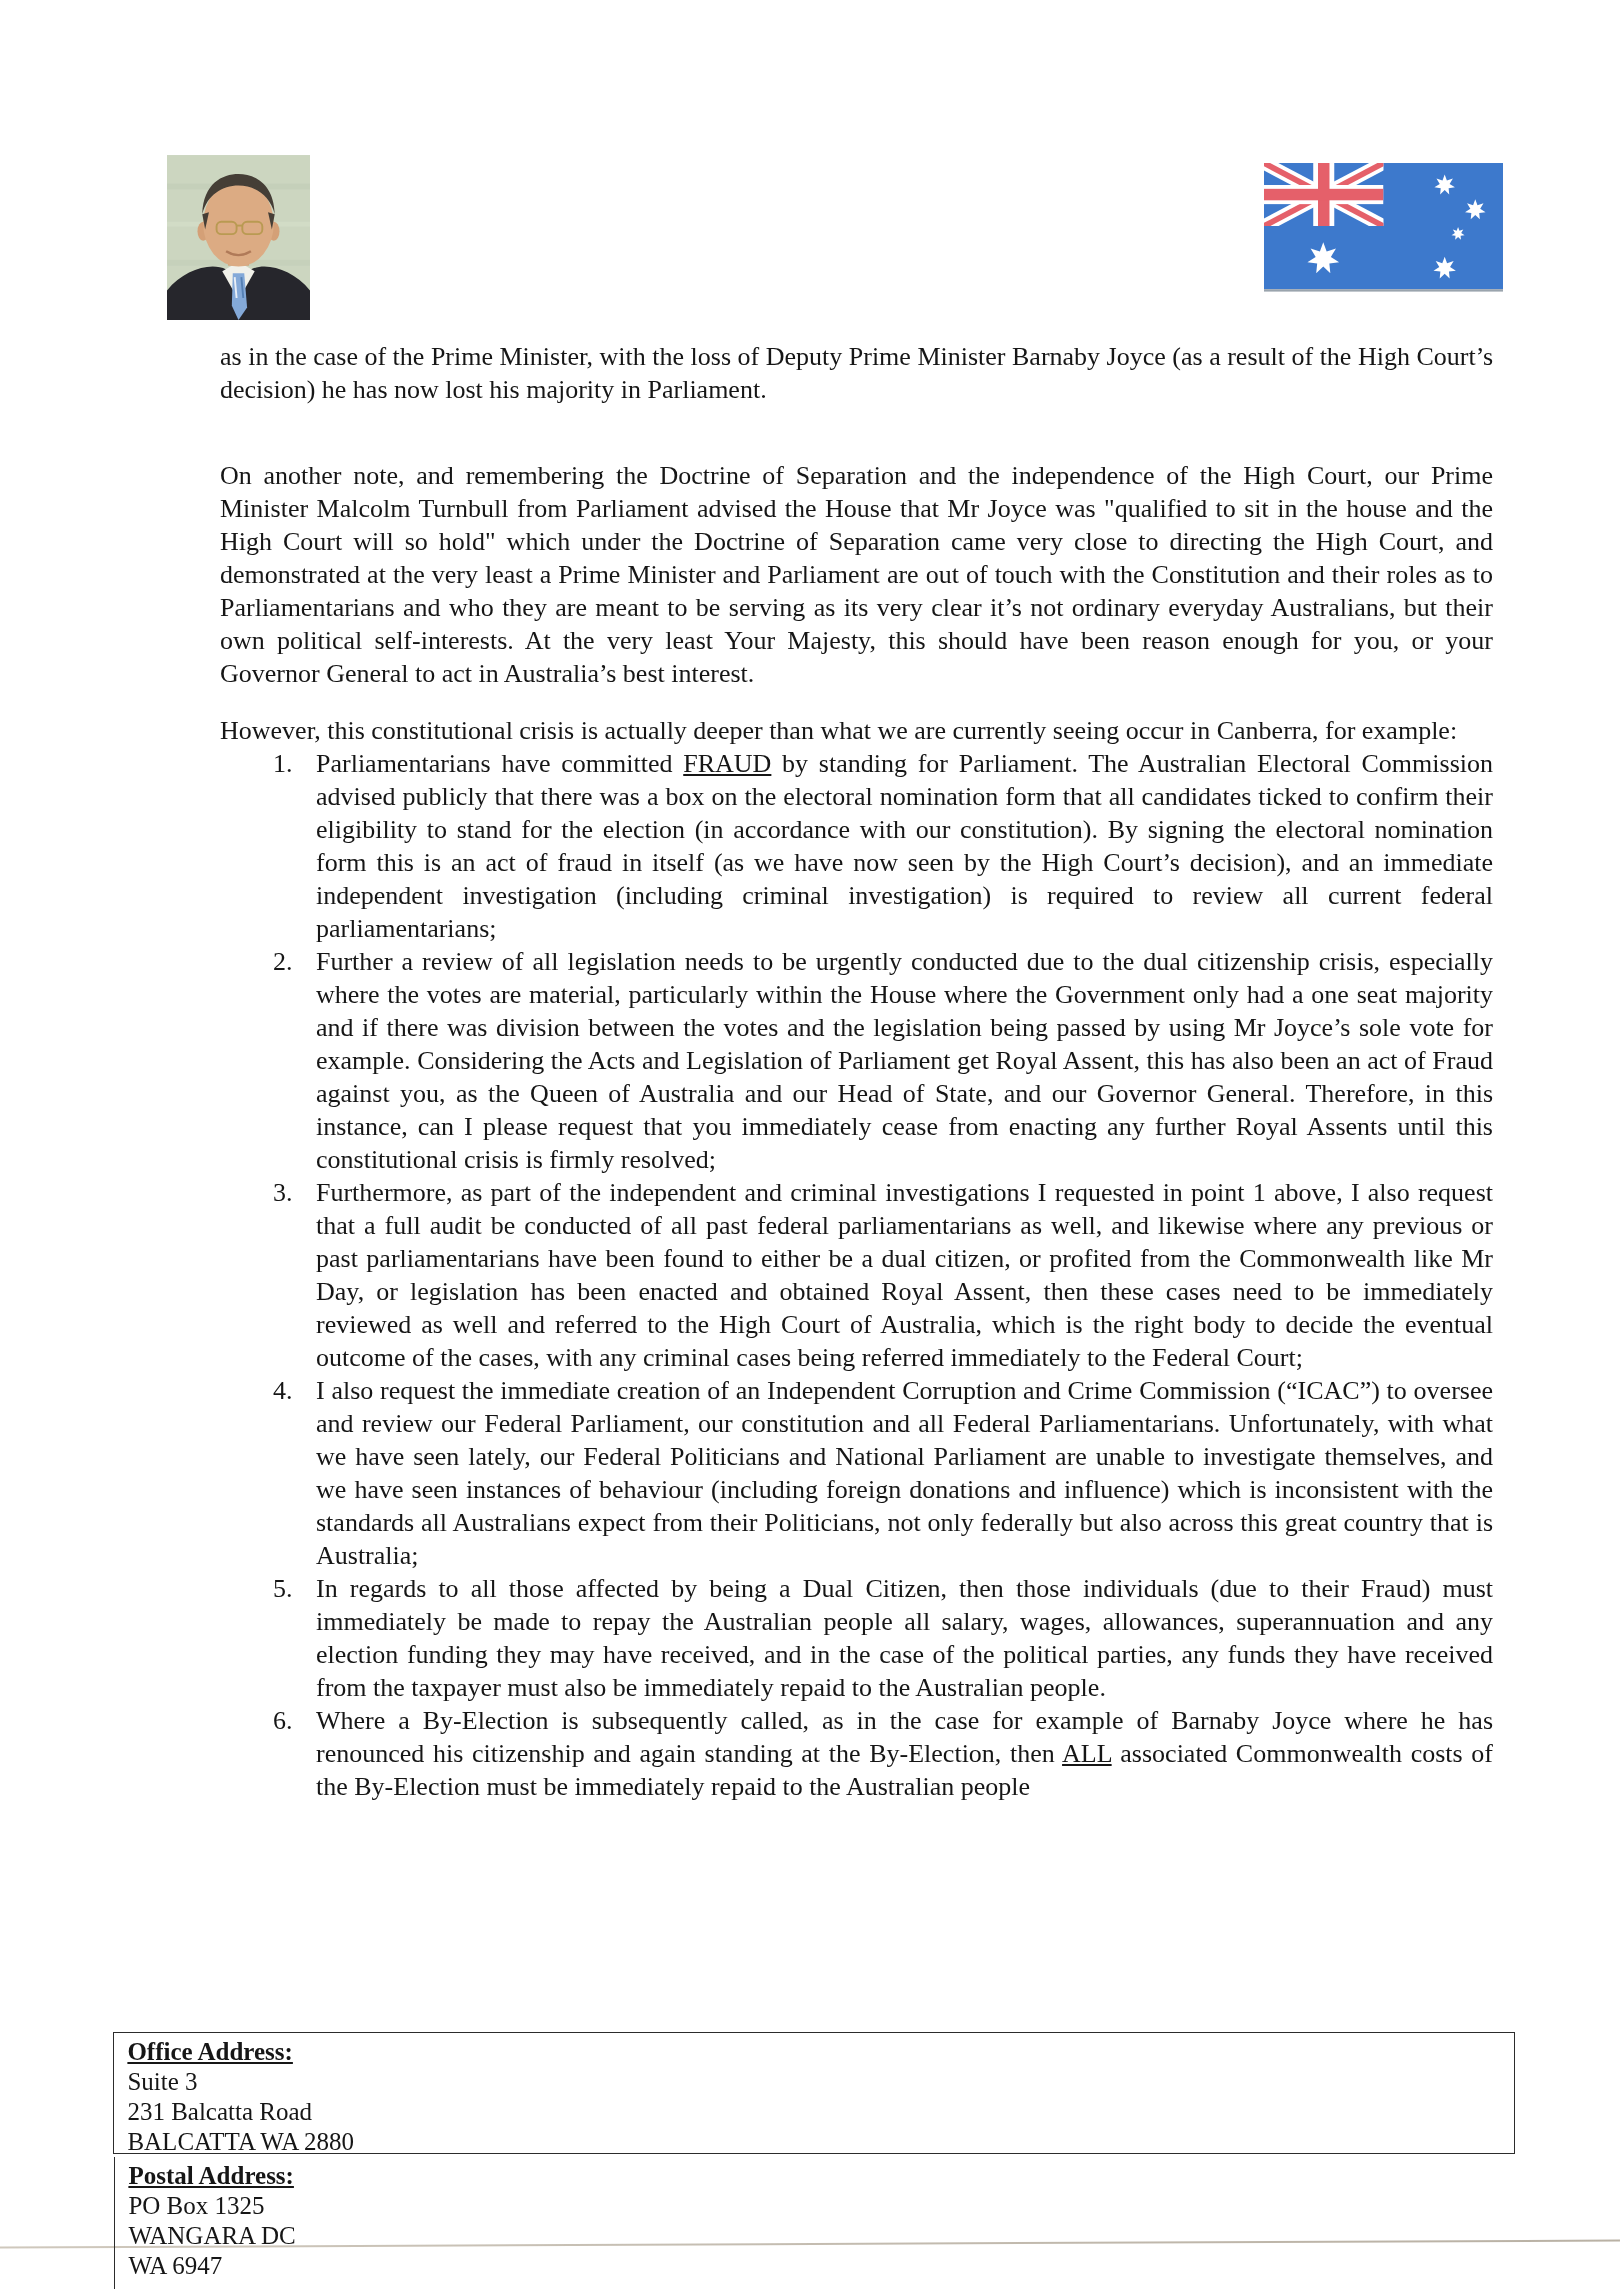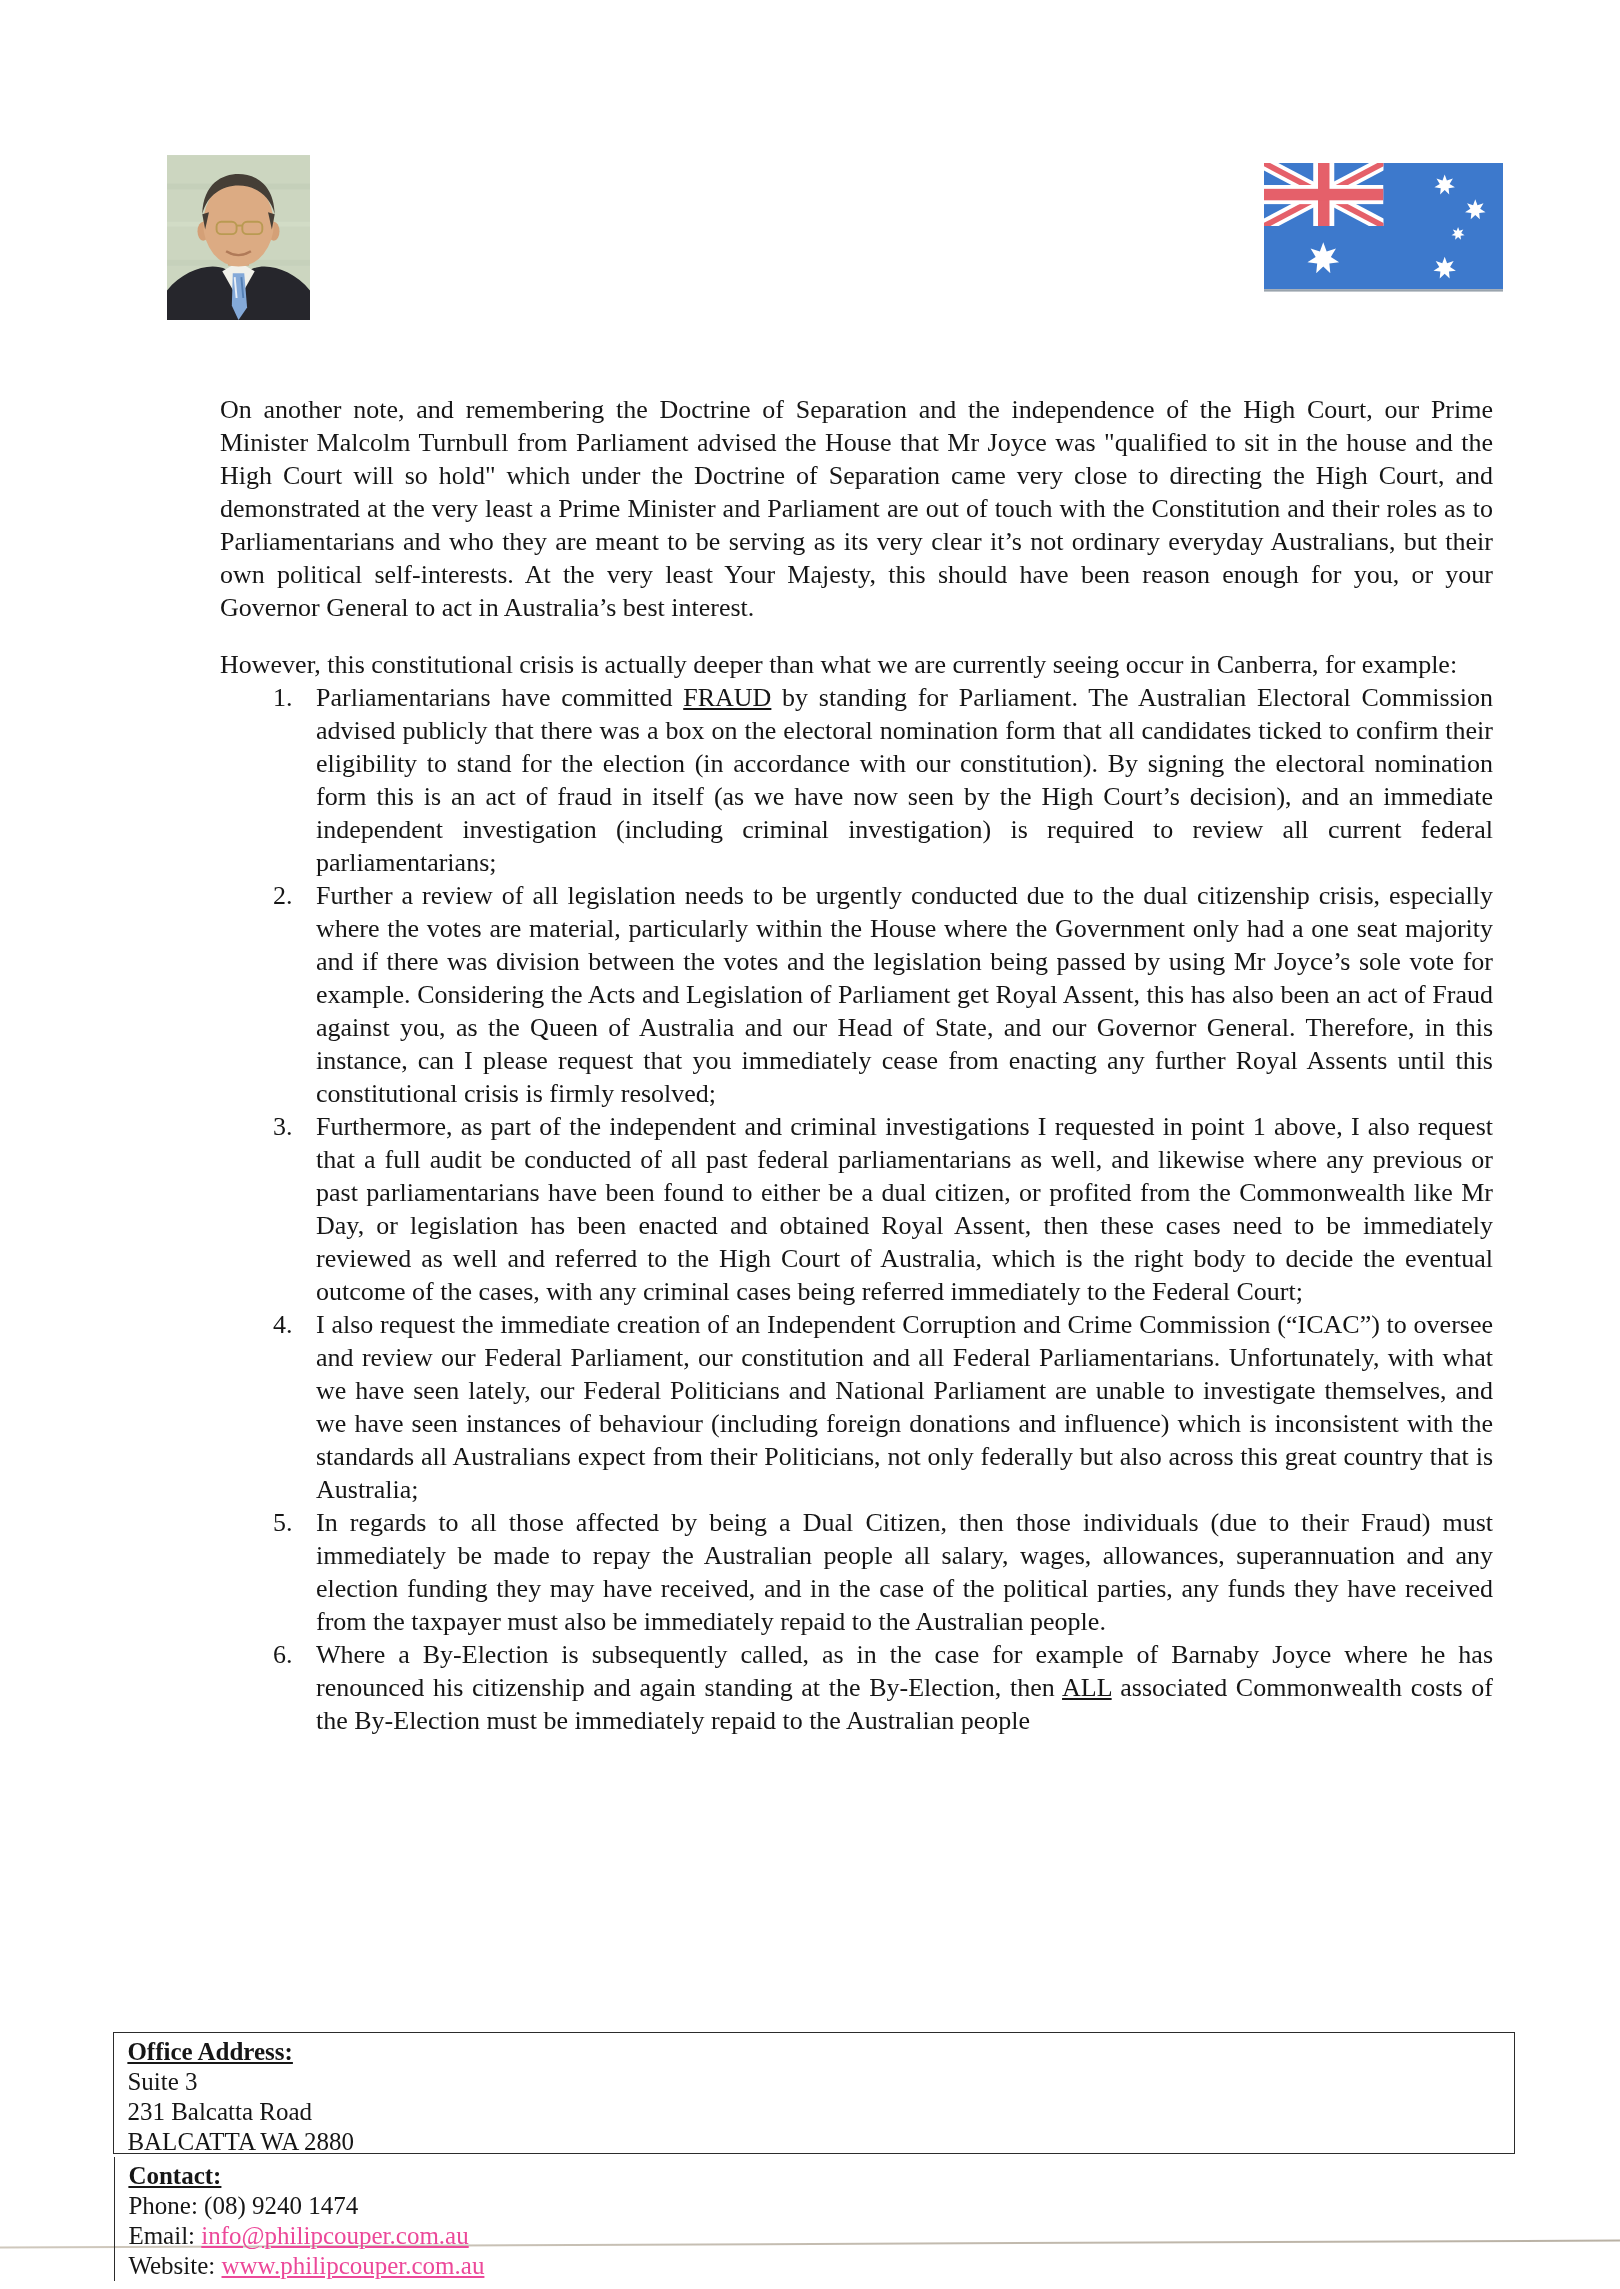--- a/index.html
+++ b/index.html
@@ -123,20 +123,21 @@
         <polygon points="0,-1 0.208,-0.432 0.782,-0.623 0.468,-0.107 0.975,0.223 0.375,0.299 0.434,0.901 0,0.48 -0.434,0.901 -0.375,0.299 -0.975,0.223 -0.468,-0.107 -0.782,-0.623 -0.208,-0.432" transform="translate(189,23) scale(11)"></polygon>
         <polygon points="0,-1 0.208,-0.432 0.782,-0.623 0.468,-0.107 0.975,0.223 0.375,0.299 0.434,0.901 0,0.48 -0.434,0.901 -0.375,0.299 -0.975,0.223 -0.468,-0.107 -0.782,-0.623 -0.208,-0.432" transform="translate(221,49) scale(11)"></polygon>
         <polygon points="0,-1 0.208,-0.432 0.782,-0.623 0.468,-0.107 0.975,0.223 0.375,0.299 0.434,0.901 0,0.48 -0.434,0.901 -0.375,0.299 -0.975,0.223 -0.468,-0.107 -0.782,-0.623 -0.208,-0.432" transform="translate(203,74) scale(7)"></polygon>
         <polygon points="0,-1 0.208,-0.432 0.782,-0.623 0.468,-0.107 0.975,0.223 0.375,0.299 0.434,0.901 0,0.48 -0.434,0.901 -0.375,0.299 -0.975,0.223 -0.468,-0.107 -0.782,-0.623 -0.208,-0.432" transform="translate(189,110) scale(12)"></polygon>
       </g>
       <rect x="0" y="132" width="250" height="2.5" fill="#9aa4ad"></rect>
     </svg>
   </div>
 
   <div class="content">
+    <p class="para p1">as in the case of the Prime Minister, with the loss of Deputy Prime Minister Barnaby Joyce (as a result of the High Court’s decision) he has now lost his majority in Parliament.</p>
     <p class="para p2">On another note, and remembering the Doctrine of Separation and the independence of the High Court, our Prime Minister Malcolm Turnbull from Parliament advised the House that Mr Joyce was "qualified to sit in the house and the High Court will so hold" which under the Doctrine of Separation came very close to directing the High Court, and demonstrated at the very least a Prime Minister and Parliament are out of touch with the Constitution and their roles as to Parliamentarians and who they are meant to be serving as its very clear it’s not ordinary everyday Australians, but their own political self-interests. At the very least Your Majesty, this should have been reason enough for you, or your Governor General to act in Australia’s best interest.</p>
     <p class="para p3">However, this constitutional crisis is actually deeper than what we are currently seeing occur in Canberra, for example:</p>
 
     <div class="numbered-list">
 
       <div class="list-item">
         <span class="item-num">1.</span>
         <div class="item-text"><span>Parliamentarians have committed </span><span class="emph">FRAUD</span><span> by standing for Parliament. The Australian Electoral Commission advised publicly that there was a box on the electoral nomination form that all candidates ticked to confirm their eligibility to stand for the election (in accordance with our constitution). By signing the electoral nomination form this is an act of fraud in itself (as we have now seen by the High Court’s decision), and an immediate independent investigation (including criminal investigation) is required to review all current federal parliamentarians;</span></div>
       </div>
 
@@ -168,20 +169,26 @@
     </div>
   </div>
 
   <div class="footer-table">
     <div class="fcol fcol-office">
       <div class="fheading">Office Address:</div>
       <div>Suite 3</div>
       <div>231 Balcatta Road</div>
       <div>BALCATTA WA 2880</div>
     </div>
+    <div class="fcol fcol-postal">
+      <div class="fheading">Postal Address:</div>
+      <div>PO Box 1325</div>
+      <div>WANGARA DC</div>
+      <div>WA 6947</div>
+    </div>
     <div class="fcol fcol-contact">
       <div class="fheading">Contact:</div>
       <div>Phone: (08) 9240 1474</div>
       <div><span>Email: </span><span class="flink">info@philipcouper.com.au</span></div>
       <div><span>Website: </span><span class="flink">www.philipcouper.com.au</span></div>
     </div>
   </div>
 
   <div class="scan-line"></div>
 

